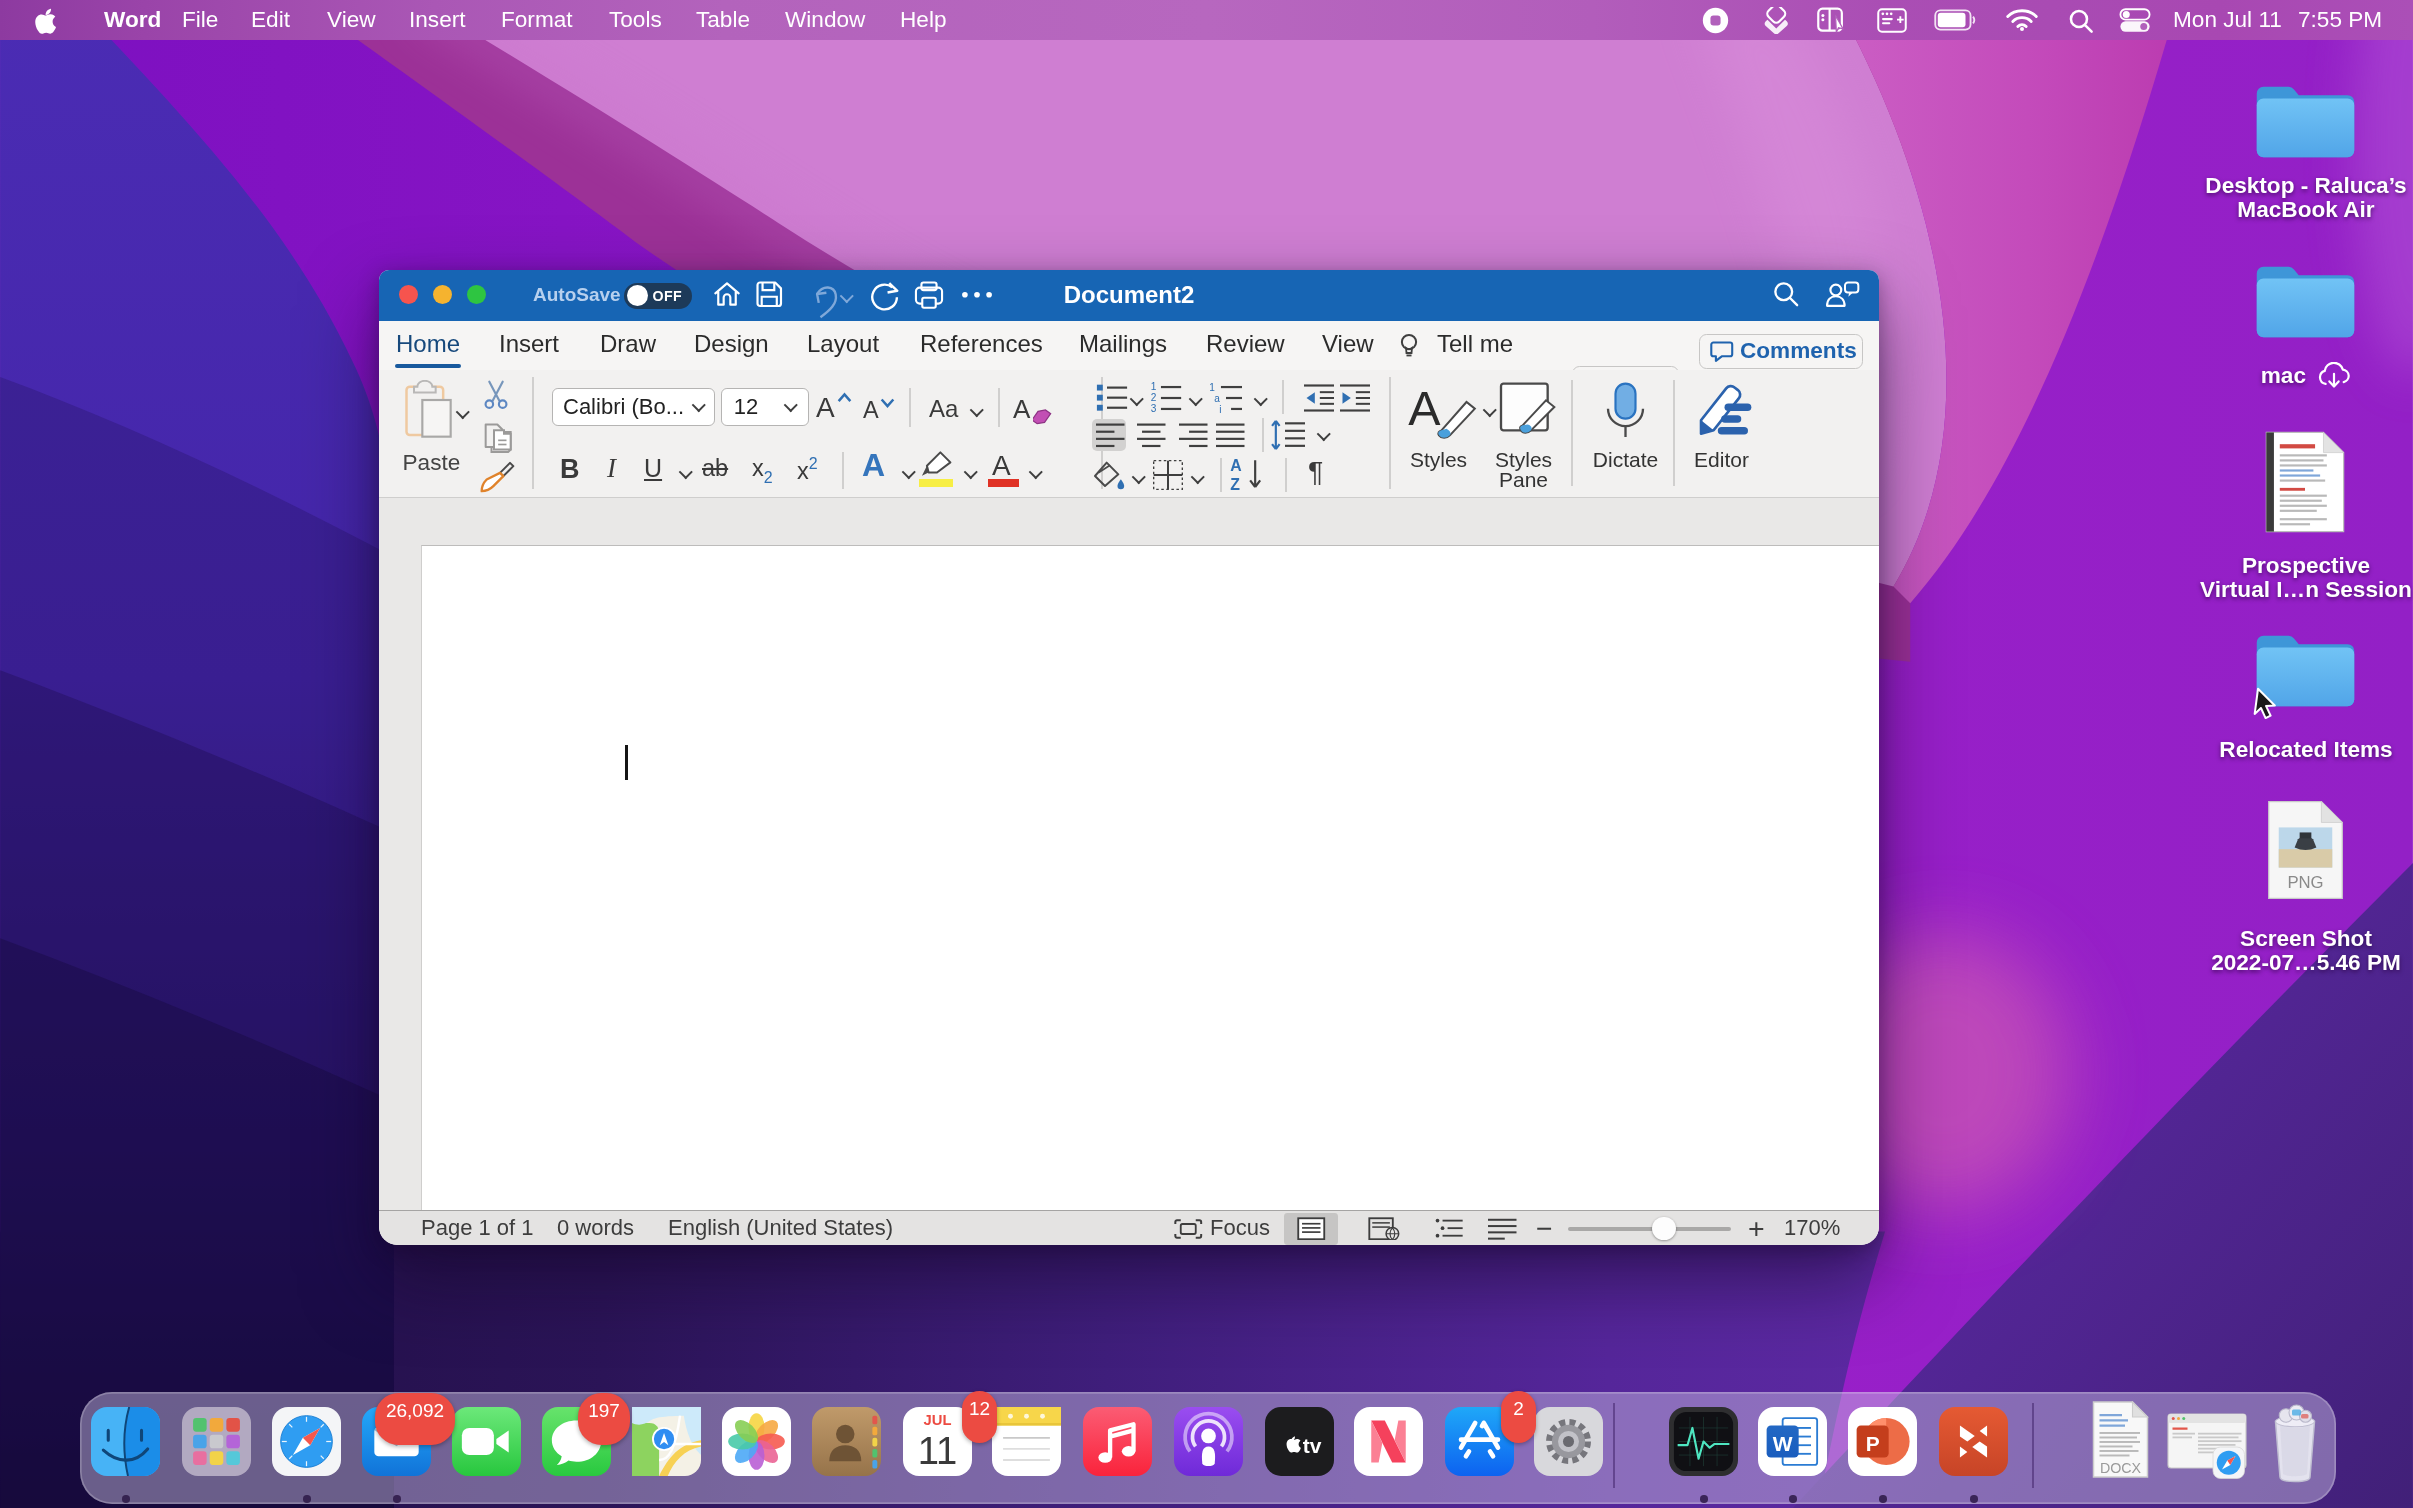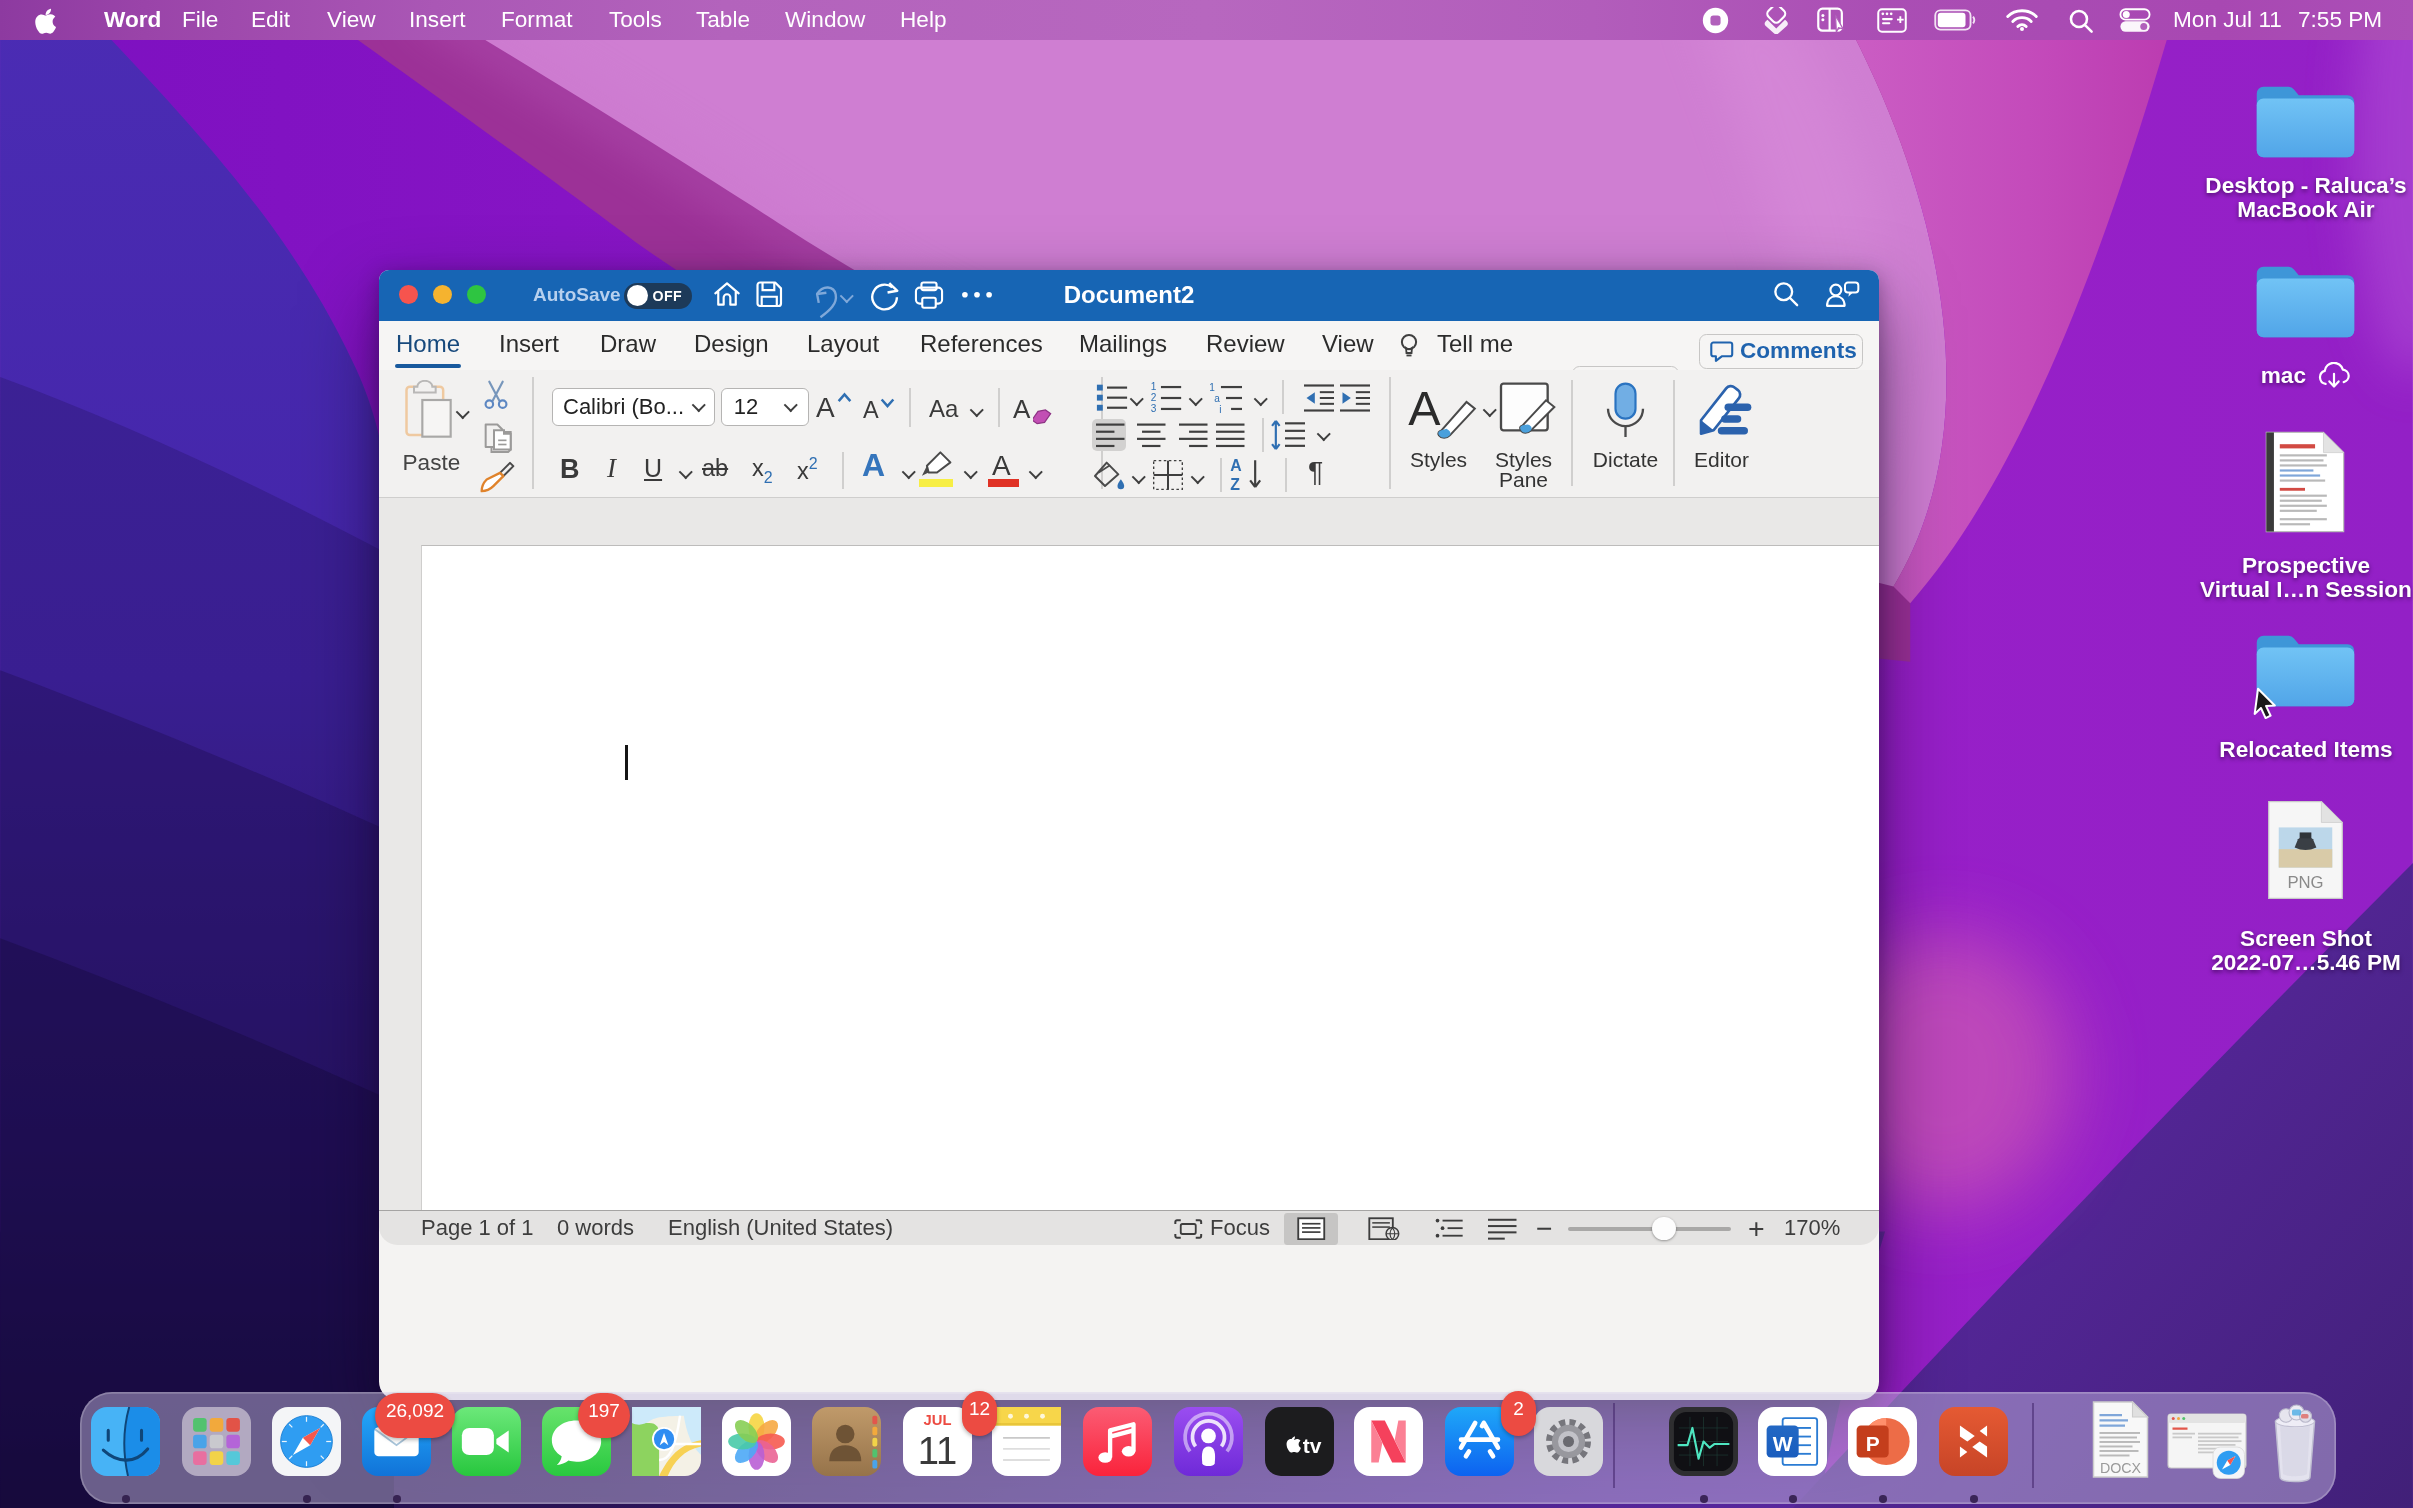--- a/index.html
+++ b/index.html
@@ -6,21 +6,21 @@
     font-family:"Liberation Sans", sans-serif;}
   .abs{position:absolute;}
   svg{display:block;}
   #wall{position:absolute;left:0;top:0;}
   
   #menubar{position:absolute;left:0;top:0;width:2413px;height:40px;
     background:linear-gradient(90deg,#8d3aa0 0%,#9a44a9 6%,#aa57b5 18%,#b363bc 30%,#b767bf 50%,#b25dbb 66%,#aa4eb4 78%,#a848b2 92%,#ab4fb7 100%);
     color:#fff;font-size:22.6px;}
   .mi{position:absolute;top:0;height:40px;line-height:39px;white-space:nowrap;}
   
-  #win{position:absolute;left:379px;top:270px;width:1500px;height:1130px;
+  #win{position:absolute;left:379px;top:270px;width:1500px;height:975px;
     border-radius:10px 10px 18.4px 18.4px;background:#f4f3f2;
     box-shadow:0 34px 75px rgba(20,5,40,.55),0 5px 20px rgba(20,5,40,.35);}
   #titlebar{position:absolute;left:0;top:0;width:1500px;height:51px;background:#1765b4;
     border-radius:10px 10px 0 0;}
   .tl{position:absolute;top:15px;width:19px;height:19px;border-radius:50%;}
   #tabs{position:absolute;left:0;top:51px;width:1500px;height:49px;background:#f6f5f4;}
   .tab{position:absolute;top:0;height:49px;line-height:45px;font-size:24px;color:#2b2b2b;}
   #ribbon{position:absolute;left:0;top:100px;width:1500px;height:127px;background:#f2f1f0;
     border-bottom:1.7px solid #cfcecd;box-sizing:content-box;}
   #canvas{position:absolute;left:0;top:228px;width:1500px;height:712px;background:#e9e8e7;}
@@ -31,21 +31,21 @@
   .sbi{position:absolute;top:0;height:34px;line-height:34px;white-space:nowrap;}
   .vdiv{position:absolute;width:1.7px;background:#d0cfce;}
   .chev{position:absolute;width:7.5px;height:7.5px;border-right:2.5px solid #3f3f3f;border-bottom:2.5px solid #3f3f3f;transform:rotate(45deg);}
   .rtxt{position:absolute;color:#3a3a3a;white-space:nowrap;}
   .rlab{position:absolute;color:#333;font-size:21px;line-height:20px;text-align:center;white-space:nowrap;}
   
   #dock{position:absolute;left:80px;top:1392px;width:2256px;height:112px;border-radius:32px;
     background:rgba(200,190,225,.47);box-shadow:inset 0 0 0 1.7px rgba(255,255,255,.22);}
   .dicon{position:absolute;top:1407px;width:69px;height:69px;}
   .badge{position:absolute;background:#ec4b42;color:#fff;border-radius:23.5px;
-    font-size:22px;line-height:35px;text-align:center;height:45px;box-shadow:0 1.7px 4.2px rgba(0,0,0,.3);}
+    font-size:22px;line-height:35px;text-align:center;height:52px;box-shadow:0 1.7px 4.2px rgba(0,0,0,.3);}
   .ddot{position:absolute;top:1495px;width:7.5px;height:7.5px;border-radius:50%;background:rgba(45,25,70,.85);}
   .ddiv{position:absolute;top:1403px;width:1.7px;height:85px;background:rgba(60,30,100,.5);}
   
   .dlabel{position:absolute;color:#fff;font-weight:bold;font-size:22.6px;text-align:center;
     text-shadow:0 1.7px 4.2px rgba(40,0,60,.65);white-space:nowrap;}
 </style>
 </head>
 <body>
 <svg id="wall" width="2413" height="1508" viewBox="0 0 2880 1800">
   <defs>

